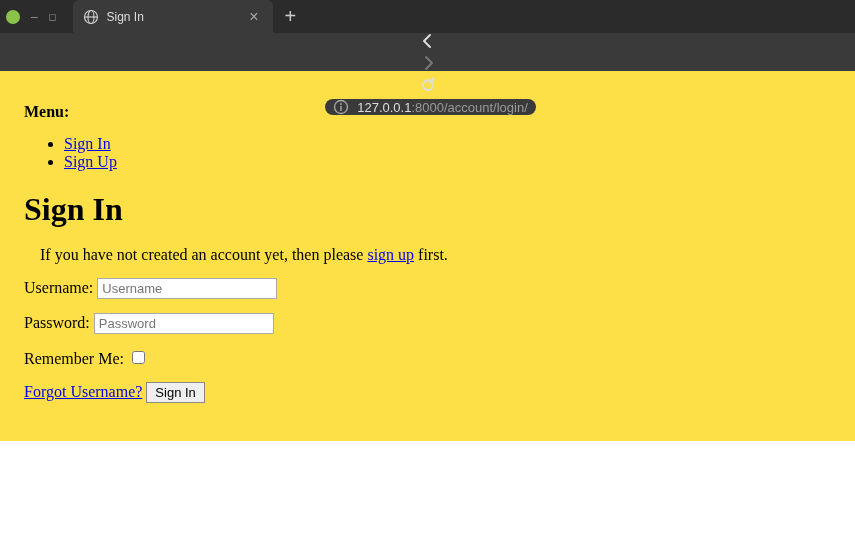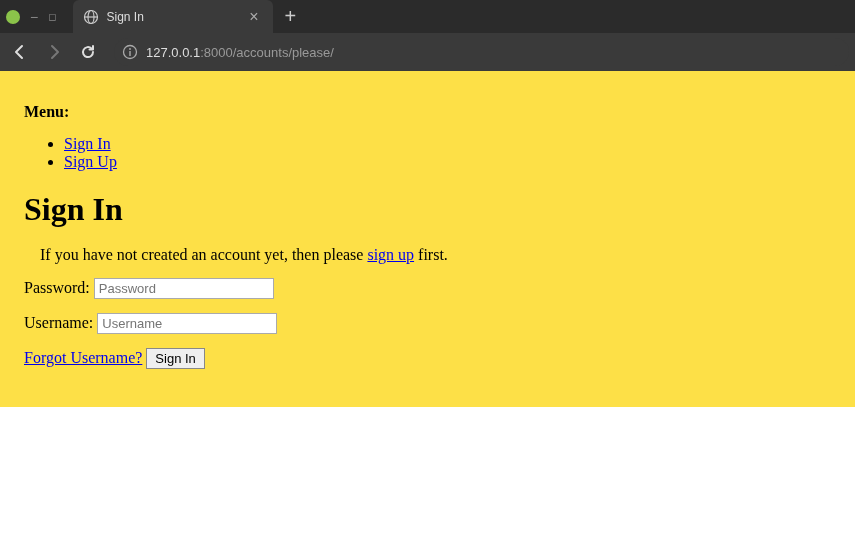--- a/index.html
+++ b/index.html
@@ -11,21 +11,21 @@
     .win-btn { width: 14px; height: 14px; border-radius: 50%; display: flex; align-items: center; justify-content: center; }
     .win-close { background: #8bc34a; }
     .win-min { color: #888; font-size: 14px; line-height: 1; }
     .win-max { color: #888; font-size: 10px; }
     .tab { background: #3a3a3a; height: 33px; display: flex; align-items: center; padding: 0 10px; margin-left: 10px; border-radius: 6px 6px 0 0; min-width: 200px; position: relative; }
     .tab-icon { width: 16px; height: 16px; margin-right: 8px; display: flex; align-items: center; justify-content: center; }
     .tab-title { color: #ddd; font-size: 12px; flex: 1; }
     .tab-close { color: #aaa; font-size: 16px; cursor: pointer; padding: 0 4px; }
     .new-tab { color: #ccc; font-size: 20px; padding: 0 12px; cursor: pointer; }
     
-    .toolbar { background: #3a3a3a; height: 38px; display: flex; align-items: center; padding: 0 6px; gap: 6px; }
+    .toolbar { background: #3a3a3a; height: 38px; display: flex; align-items: center; padding: 0 6px; gap: 6px; flex-direction: column; }
     .nav-btn { width: 28px; height: 28px; display: flex; align-items: center; justify-content: center; cursor: pointer; border-radius: 50%; }
     .nav-btn svg { width: 16px; height: 16px; }
     .addr-bar { flex: 1; background: #3a3a3a; height: 28px; display: flex; align-items: center; padding: 0 8px; border-radius: 14px; margin-left: 6px; }
     .site-info { width: 16px; height: 16px; margin-right: 8px; display: flex; align-items: center; justify-content: center; }
     .url-host { color: #ddd; font-size: 13px; }
     .url-path { color: #999; font-size: 13px; }
     
     
     .content { padding: 24px; background: #fde047; font-family: "Times New Roman", serif; font-size: 16px; color: #000; }
     .content a { color: #0000ee; text-decoration: underline; cursor: pointer; }
@@ -81,37 +81,40 @@
   </div>
   <div class="addr-bar">
     <span class="site-info">
       <svg viewBox="0 0 16 16">
           <circle cx="8" cy="8" r="6.5" fill="none" stroke="#aaa" stroke-width="1.3"></circle>
           <circle cx="8" cy="5" r="0.9" fill="#aaa"></circle>
           <rect x="7.3" y="7" width="1.4" height="5" fill="#aaa"></rect>
         </svg>
     </span>
     <span class="url-host">127.0.0.1</span>
-      <span class="url-path">:8000/accounts/please/</span>
+      <span class="url-path">:8000/account/login/</span>
   </div>
 </div>
 
 <div class="content">
   <div class="menu-label">Menu:</div>
   <ul>
     <li><a>Sign In</a></li>
     <li><a>Sign Up</a></li>
   </ul>
   <h1>Sign In</h1>
   <p>
     <span>If you have not created an account yet, then please </span><a>sign up</a><span> first.</span>
   </p>
   <div class="form-row">
+    <span>Username: </span><input type="text" placeholder="Username" style="">
+  </div>
+  <div class="form-row">
     <span>Password: </span><input type="password" placeholder="Password" style="">
   </div>
   <div class="form-row">
-    <span>Username: </span><input type="text" placeholder="Username" style="">
+    <span>Remember Me: </span><input type="checkbox" style="">
   </div>
   <div class="form-row">
     <a>Forgot Username?</a>
     <button>Sign In</button>
   </div>
 </div>
 
 </body></html>

